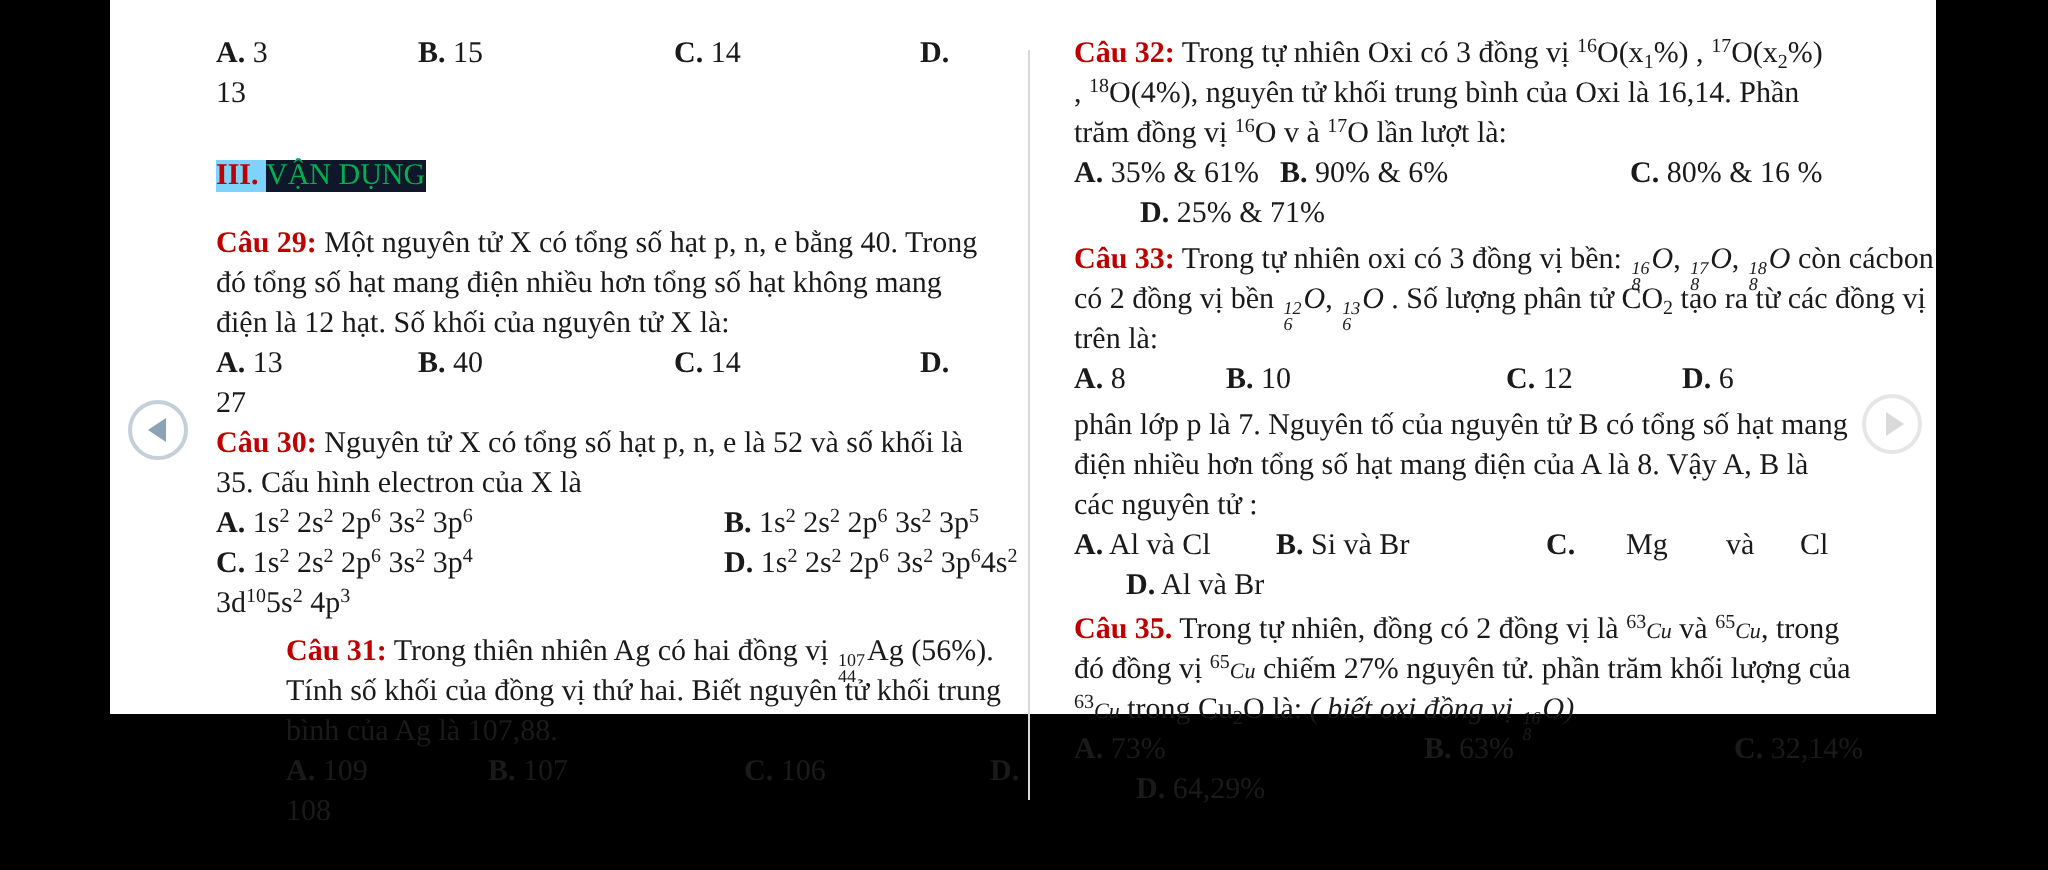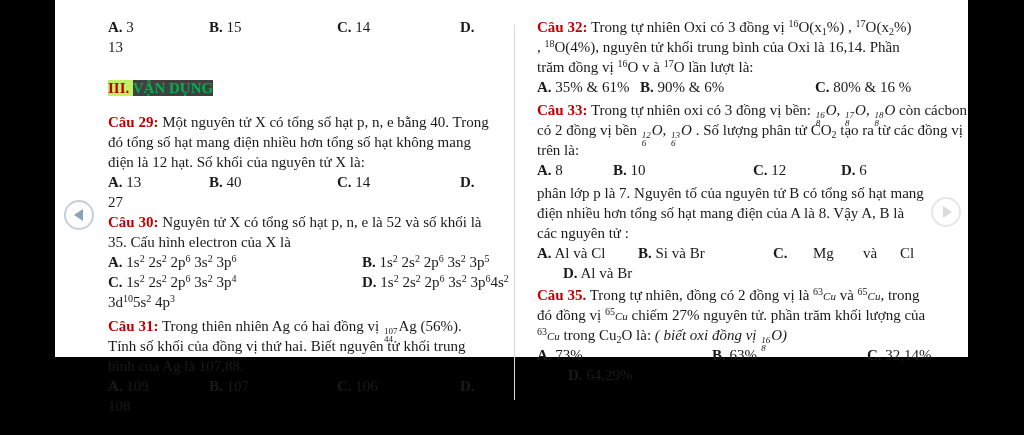--- a/index.html
+++ b/index.html
@@ -9,34 +9,34 @@
     position:relative;
   }
   #paper{position:absolute;left:55px;top:0;width:913px;height:357px;background:#ffffff;}
   #divider{position:absolute;left:459px;top:25px;width:1px;height:375px;background:#d8d8d8;}
   .col{position:absolute;top:0;padding-top:17px;}
   #colL{left:53px;width:400px;}
   #colR{left:482px;width:412px;}
   .block{margin:0;}
   #colL .block:nth-child(2){margin-top:21px;}
   #colL .block:nth-child(3){margin-top:14px;}
-  #colL .block:nth-child(5){margin-top:4px;}
+  #colL .block:nth-child(5){margin-top:4px;margin-left:35px;}
   #colR .block:nth-child(2){margin-top:3px;}
   #colR .block:nth-child(3){margin-top:3px;}
   #colR .block:nth-child(4){margin-top:2px;}
   .line{white-space:nowrap;height:20px;line-height:20px;}
   .cell{display:inline-block;white-space:nowrap;vertical-align:top;}
   .b{font-weight:bold;}
   .r{font-weight:bold;color:#c00000;}
   .i{font-style:italic;}
   .sm{font-size:11px;}
   .sup{font-size:10px;position:relative;top:-5px;}
   .sub{font-size:10px;position:relative;top:3px;}
-  .hl1{background:#bef264;color:#c00000;font-weight:bold;}
-  .hl2{background:#404040;color:#00b050;font-weight:bold;}
+  .hl1{background:#7dd3fc;color:#c00000;font-weight:bold;}
+  .hl2{background:#0f172a;color:#00b050;font-weight:normal;}
   .stack{display:inline-flex;flex-direction:column;font-size:9px;line-height:8px;vertical-align:-3px;margin:0 1px;text-align:left;}
   .stack span{display:block;}
   .navbtn{position:absolute;width:30px;height:30px;border-radius:50%;background:transparent;padding:0;cursor:pointer;display:flex;align-items:center;justify-content:center;}
   #prev{left:64px;top:200px;border:2px solid #c5cfd9;}
   #next{left:931px;top:197px;border:2px solid #e6e6e6;}
   .tri{width:0;height:0;display:block;}
   .tri-l{border-top:6px solid transparent;border-bottom:6px solid transparent;border-right:9px solid #8ca2b6;margin-right:2px;}
   .tri-r{border-top:6px solid transparent;border-bottom:6px solid transparent;border-left:9px solid #dadada;margin-left:2px;}
 </style>
 </head>
@@ -76,20 +76,21 @@
         <div class="line"><span class="cell" style="width: 101px;"><span class="b">A.</span><span> 109</span></span><span class="cell" style="width: 128px;"><span class="b">B.</span><span> 107</span></span><span class="cell" style="width: 123px;"><span class="b">C.</span><span> 106</span></span><span class="cell"><span class="b">D.</span></span></div>
         <div class="line"><span class="cell"><span>108</span></span></div>
       </div>
     </div>
   <div id="colR" class="col">
       <div class="block">
         <div class="line"><span class="cell"><span class="r">Câu 32:</span><span> Trong tự nhiên Oxi có 3 đồng vị </span><span class="sup">16</span><span>O(x</span><span class="sub">1</span><span>%) , </span><span class="sup">17</span><span>O(x</span><span class="sub">2</span><span>%)</span></span></div>
         <div class="line"><span class="cell"><span>, </span><span class="sup">18</span><span>O(4%), nguyên tử khối trung bình của Oxi là 16,14. Phần</span></span></div>
         <div class="line"><span class="cell"><span>trăm đồng vị </span><span class="sup">16</span><span>O v à </span><span class="sup">17</span><span>O lần lượt là:</span></span></div>
         <div class="line"><span class="cell" style="width: 103px;"><span class="b">A.</span><span> 35% &amp; 61%</span></span><span class="cell" style="width: 175px;"><span class="b">B.</span><span> 90% &amp; 6%</span></span><span class="cell"><span class="b">C.</span><span> 80% &amp; 16 %</span></span></div>
+        <div class="line" style="padding-left: 33px;"><span class="cell"><span class="b">D.</span><span> 25% &amp; 71%</span></span></div>
       </div>
       <div class="block">
         <div class="line"><span class="cell"><span class="r">Câu 33:</span><span> Trong tự nhiên oxi có 3 đồng vị bền: </span><span class="stack i">
               <span>16</span>
               <span>8</span>
             </span><span class="i">O</span><span>, </span><span class="stack i">
               <span>17</span>
               <span>8</span>
             </span><span class="i">O</span><span>, </span><span class="stack i">
               <span>18</span>

